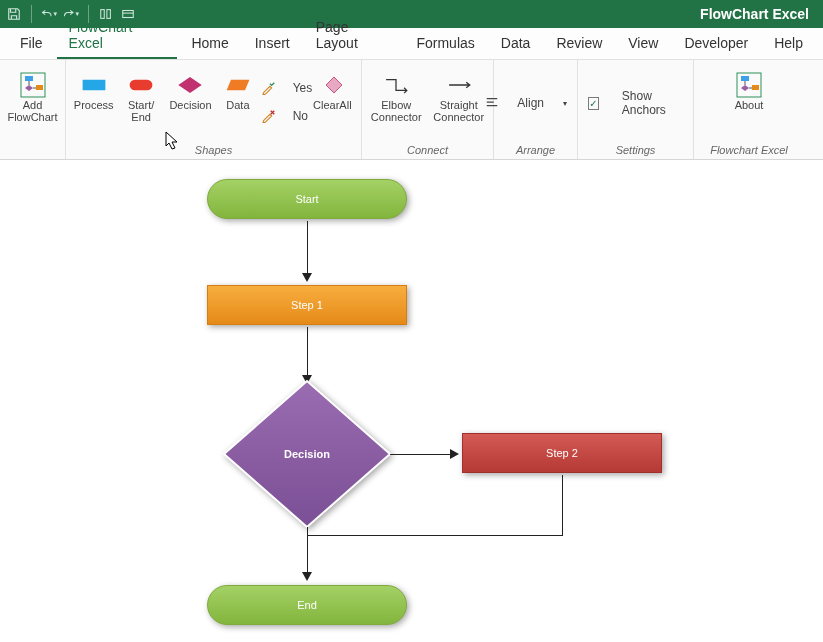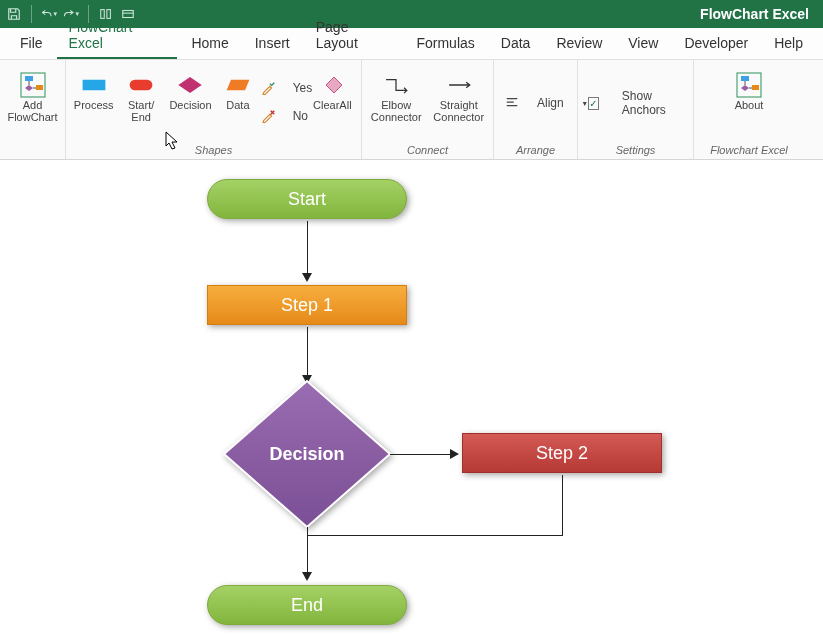--- a/index.html
+++ b/index.html
@@ -25,21 +25,21 @@
   .btn .bicon { width: 28px; height: 28px; display: flex; align-items: center; justify-content: center; }
   .btn .blabel { font-size: 11px; color: #444; text-align: center; line-height: 12px; margin-top: 0; }
 
   .wide-group-body { flex-direction: column; align-items: flex-start; justify-content: center; }
   .rowbtn { display: flex; align-items: center; gap: 17px; height: 24px; padding: 0 4px; cursor: pointer; font-size: 12px; color: #444; }
   .rowbtn .ri { width: 16px; height: 16px; display: flex; align-items: center; justify-content: center; }
   .dropdown-caret { font-size: 8px; margin-left: 2px; color: #444; }
   .checkbox { width: 13px; height: 13px; border: 1px solid #7a7a7a; display: inline-flex; align-items: center; justify-content: center; margin-right: 6px; font-size: 10px; color: #217346; }
 
   .canvas { position: relative; width: 823px; height: 482px; background: #fff; }
-  .node { position: absolute; display: flex; align-items: center; justify-content: center; color: #fff; font-size: 18px; filter: drop-shadow(2px 2px 3px rgba(0,0,0,0.35)); }
+  .node { position: absolute; display: flex; align-items: center; justify-content: center; color: #fff; font-size: 11px; filter: drop-shadow(2px 2px 3px rgba(0,0,0,0.35)); }
   .terminator { width: 200px; height: 40px; border-radius: 22px; background: linear-gradient(#a4d165,#82b53d); border: 1px solid #7faa3c; }
   .process-orange { width: 200px; height: 40px; background: linear-gradient(#f7ae3e,#e58a19); border: 1px solid #d67f10; }
   .process-red { width: 200px; height: 40px; background: linear-gradient(#d45a55,#b53934); border: 1px solid #a0302b; }
   .diamond { width: 170px; height: 150px; }
   .diamond svg { width: 100%; height: 100%; }
   .diamond .dlabel { position: absolute; left: 0; top: 0; width: 100%; height: 100%; display: flex; align-items: center; justify-content: center; font-weight: bold; }
 
   .conn { position: absolute; background: #222; }
   .arrowhead { position: absolute; width: 0; height: 0; border-left: 5px solid transparent; border-right: 5px solid transparent; border-top: 9px solid #222; }
   .arrowhead.right { border-top: 5px solid transparent; border-bottom: 5px solid transparent; border-left: 9px solid #222; border-right: none; }
@@ -202,21 +202,21 @@
               <path fill="none" stroke="#333" stroke-width="1.4" d="M3 10h22 M22 7l4 3-4 3"></path>
             </svg>
           </span>
         <span class="blabel">Straight Connector</span>
       </div>
     </div>
     <div class="group-label">Connect</div>
   </div>
 
   <div class="group" style="width:84px">
-    <div class="group-body wide-group-body" style="align-items:flex-start;padding-top:2px">
+    <div class="group-body wide-group-body" style="align-items:flex-end;padding-top:2px">
       <div class="rowbtn">
         <span class="ri">
             <svg viewBox="0 0 16 16" width="14" height="14">
               <path stroke="#444" stroke-width="1.2" d="M2 3h12 M2 7h8 M2 11h12"></path>
             </svg>
           </span>
         <span>Align</span>
         <span class="dropdown-caret">▾</span>
       </div>
     </div>

